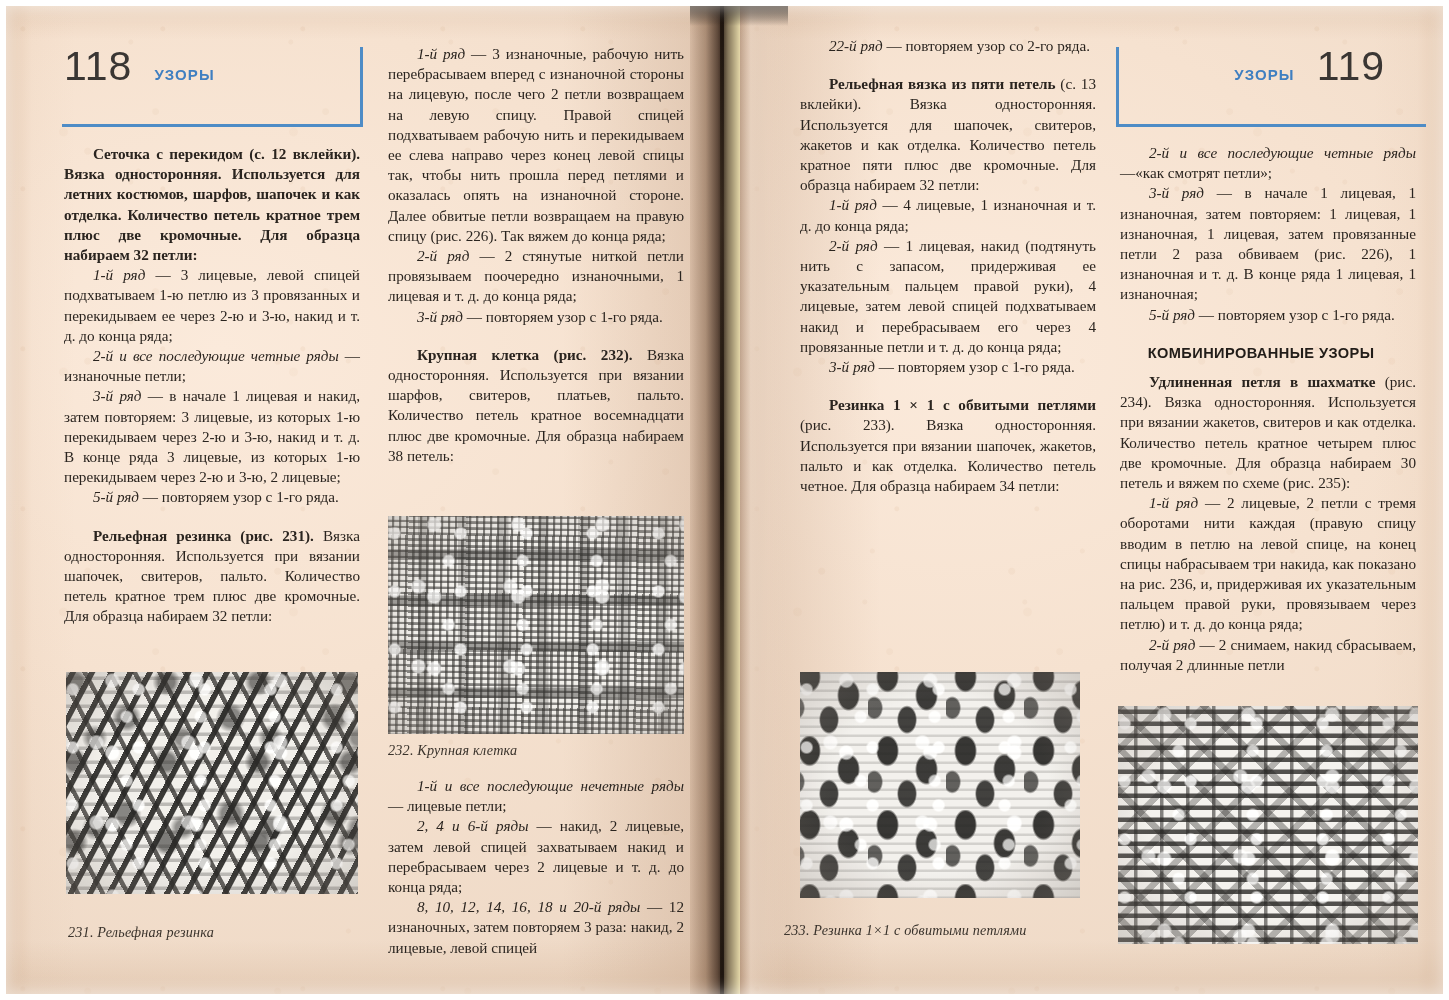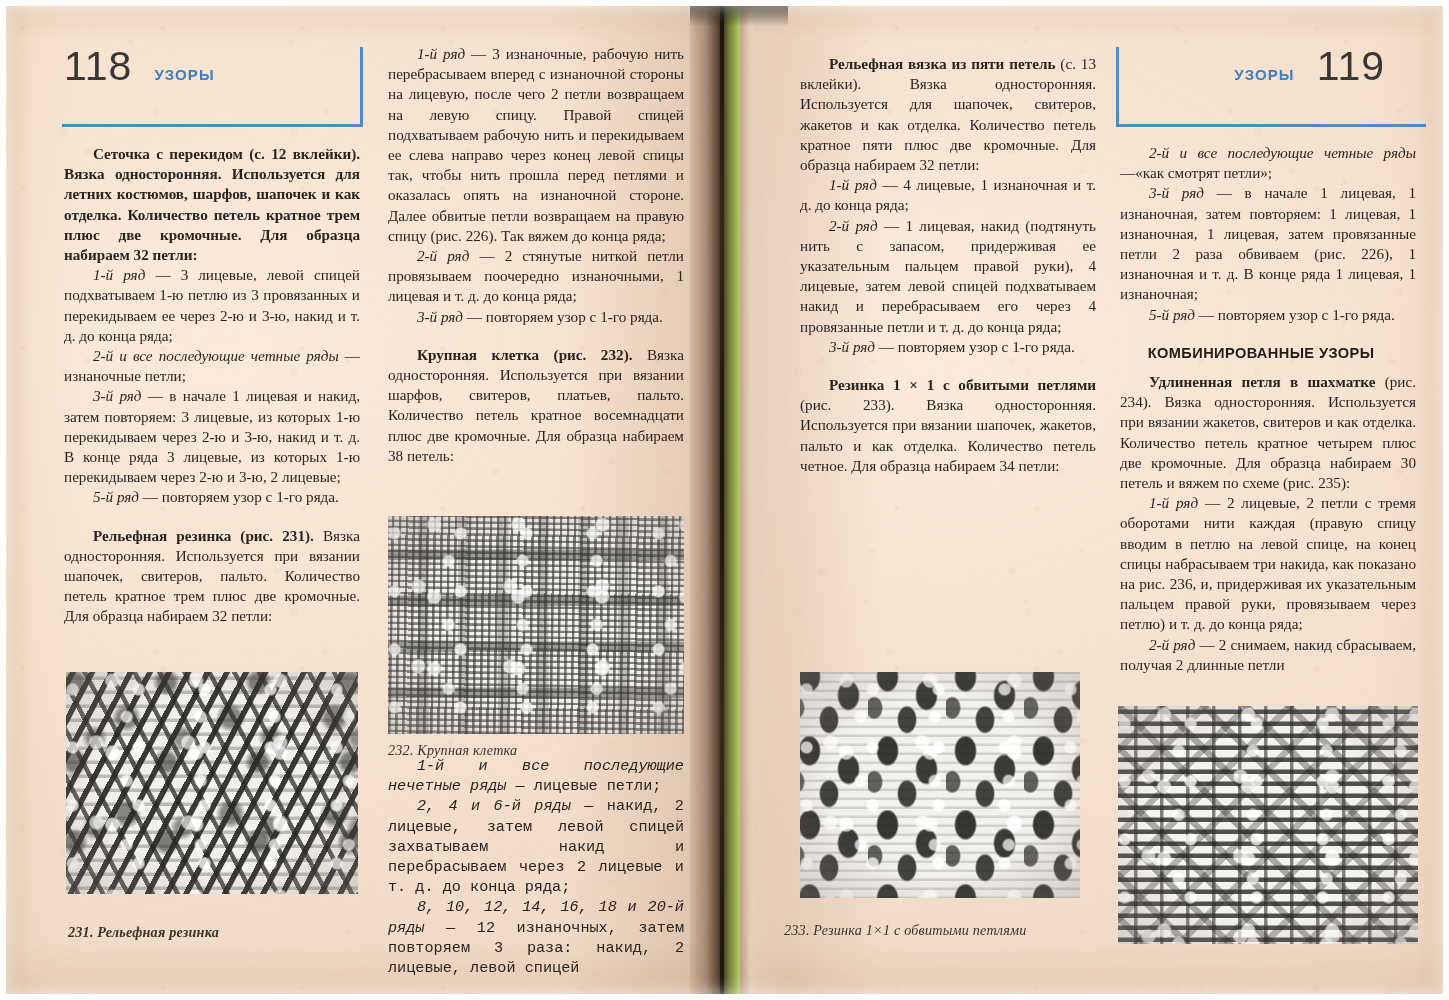--- a/index.html
+++ b/index.html
@@ -11,21 +11,21 @@
   body {
     width: 1449px; height: 1000px;
     overflow: hidden;
     font-family: "Liberation Serif", "DejaVu Serif", serif;
   }
 
   
   #scan {
     position: relative;
     width: 1449px; height: 1000px;
-    background: #bef264;
+    background: #fef9c3;
     overflow: hidden;
   }
   
   #scan::before {
     content: "";
     position: absolute; inset: 0;
     box-shadow: inset 0 0 0 6px #ffffff,
                 inset 0 0 16px 8px rgba(255,255,255,.55);
     pointer-events: none;
     z-index: 40;
@@ -320,44 +320,45 @@
     <p><i>5-й ряд</i><span> — повторяем узор с 1-го ряда.</span></p>
     <div class="gap"></div>
     <p><b>Рельефная резинка (рис. 231).</b><span> Вязка односторонняя. Используется при вязании шапочек, свитеров, пальто. Количество петель кратное трем плюс две кромочные. Для образца набираем 32 петли:</span></p>
   </div>
 
   <div class="fig texA" style="left:66px; top:672px; width:292px; height:222px;">
     <div class="tex texA"></div>
     <div class="speck"></div>
     <div class="vign"></div>
   </div>
-  <div class="figcap" style="left:68px; top:924px;font-weight:bold;">231. Рельефная резинка</div>
+  <div class="figcap" style="left:68px; top:924px;">231. Рельефная резинка</div>
 
   <div class="col" style="left:388px; top:44px; width:296px;">
     <p><i>1-й ряд</i><span> — 3 изнаночные, рабочую нить перебрасываем вперед с изнаночной стороны на лицевую, после чего 2 петли возвращаем на левую спицу. Правой спицей подхватываем рабочую нить и перекидываем ее слева направо через конец левой спицы так, чтобы нить прошла перед петлями и оказалась опять на изнаночной стороне. Далее обвитые петли возвращаем на правую спицу (рис. 226). Так вяжем до конца ряда;</span></p>
     <p><i>2-й ряд</i><span> — 2 стянутые ниткой петли провязываем поочередно изнаночными, 1 лицевая и т. д. до конца ряда;</span></p>
     <p><i>3-й ряд</i><span> — повторяем узор с 1-го ряда.</span></p>
     <div class="gap"></div>
     <p><b>Крупная клетка (рис. 232).</b><span> Вязка односторонняя. Используется при вязании шарфов, свитеров, платьев, пальто. Количество петель кратное восемнадцати плюс две кромочные. Для образца набираем 38 петель:</span></p>
   </div>
 
   <div class="fig texB" style="left:388px; top:516px; width:296px; height:218px;">
     <div class="tex texB"></div>
     <div class="speck"></div>
     <div class="vign"></div>
   </div>
   <div class="figcap" style="left:388px; top:742px;">232. Крупная клетка</div>
 
-  <div class="col" style="left:388px; top:756px; width:296px;font-family:Liberation Mono, monospace;">
+  <div class="col" style="left:388px; top:776px; width:296px;">
     <p><i>1-й и все последующие нечетные ряды</i><span> — лицевые петли;</span></p>
     <p><i>2, 4 и 6-й ряды</i><span> — накид, 2 лицевые, затем левой спицей захватываем накид и перебрасываем через 2 лицевые и т. д. до конца ряда;</span></p>
     <p><i>8, 10, 12, 14, 16, 18 и 20-й ряды</i><span> — 12 изнаночных, затем повторяем 3 раза: накид, 2 лицевые, левой спицей</span></p>
   </div>
 
   <div class="col" style="left:800px; top:36px; width:296px;">
+    <p><i>22-й ряд</i><span> — повторяем узор со 2-го ряда.</span></p>
     <div class="gap"></div>
     <p><b>Рельефная вязка из пяти петель</b><span> (с. 13 вклейки). Вязка односторонняя. Используется для шапочек, свитеров, жакетов и как отделка. Количество петель кратное пяти плюс две кромочные. Для образца набираем 32 петли:</span></p>
     <p><i>1-й ряд</i><span> — 4 лицевые, 1 изнаночная и т. д. до конца ряда;</span></p>
     <p><i>2-й ряд</i><span> — 1 лицевая, накид (подтянуть нить с запасом, придерживая ее указательным пальцем правой руки), 4 лицевые, затем левой спицей подхватываем накид и перебрасываем его через 4 провязанные петли и т. д. до конца ряда;</span></p>
     <p><i>3-й ряд</i><span> — повторяем узор с 1-го ряда.</span></p>
     <div class="gap"></div>
     <p><b>Резинка 1 × 1 с обвитыми петлями</b><span> (рис. 233). Вязка односторонняя. Используется при вязании шапочек, жакетов, пальто и как отделка. Количество петель четное. Для образца набираем 34 петли:</span></p>
   </div>
 
   <div class="fig texC" style="left:800px; top:672px; width:280px; height:226px;">

